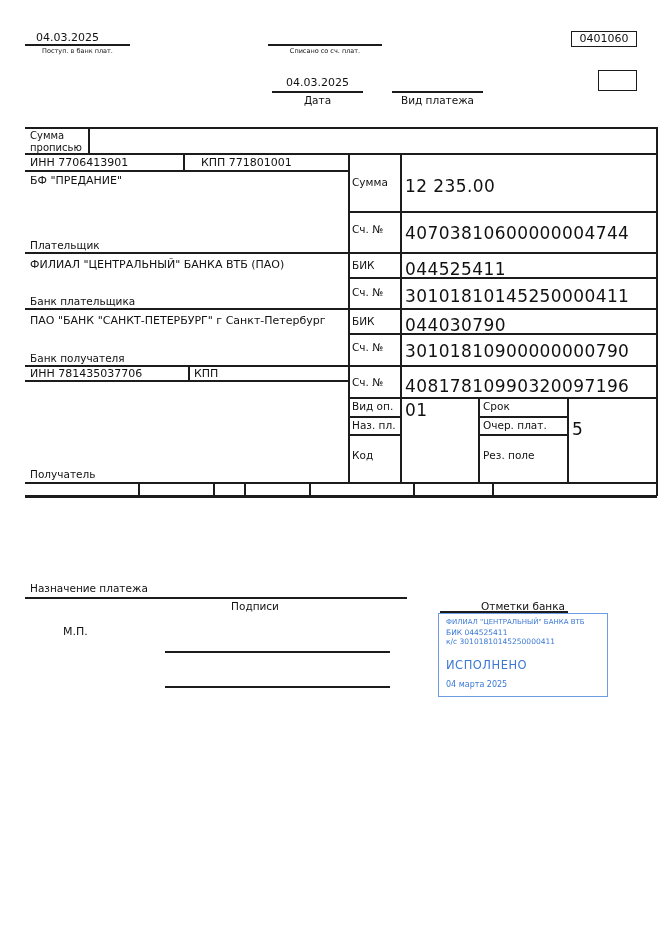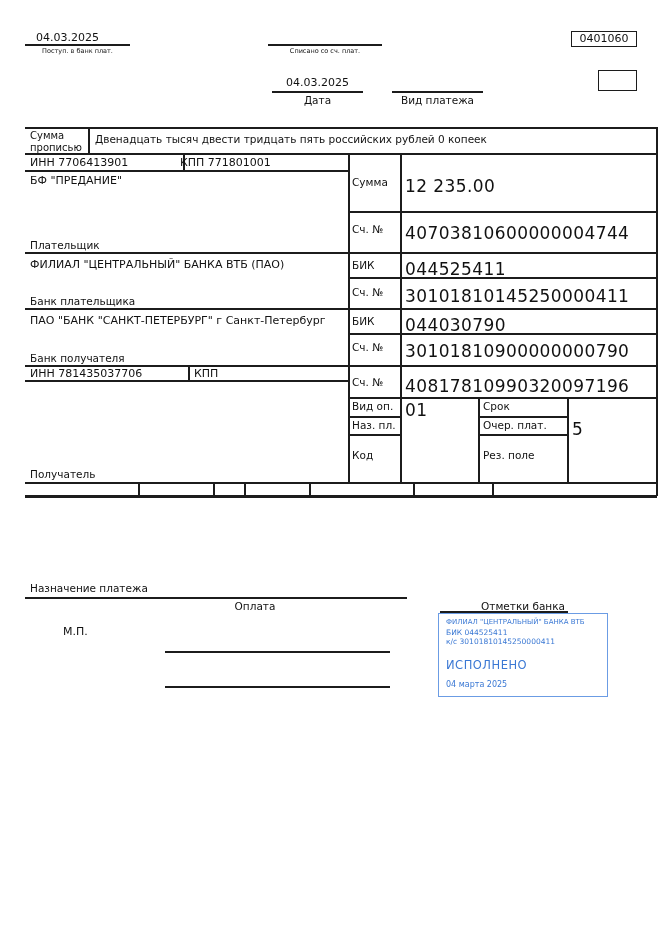--- a/index.html
+++ b/index.html
@@ -44,26 +44,25 @@
   <div class="abs t ctr" style="left:272px;top:76px;width:91px;">04.03.2025</div>
   <div class="hl" style="left:272px;top:91px;width:91px;"></div>
   <div class="abs tm ctr" style="left:272px;top:94px;width:91px;">Дата</div>
   <div class="hl" style="left:392px;top:91px;width:91px;"></div>
   <div class="abs tm ctr" style="left:392px;top:94px;width:91px;">Вид платежа</div>
   <div class="box" style="left:598px;top:70px;width:39px;height:21px;"></div>
 
   <div class="hl" style="left:25px;top:127px;width:632px;"></div>
   <div class="abs wrap" style="left:30px;top:130px;width:54px;">Сумма прописью</div>
   <div class="vl" style="left:88px;top:127px;height:27px;"></div>
-  <div class="abs tm" style="left:95px;top:133px;">Двенадцать тысяч двести тридцать пять российских рублей 0 копеек</div>
   <div class="hl" style="left:25px;top:153px;width:632px;height:2px;"></div>
 
   <div class="abs t" style="left:30px;top:156px;">ИНН 7706413901</div>
   <div class="vl" style="left:183px;top:154px;height:16px;"></div>
-  <div class="abs t" style="left:180px;top:156px;">КПП 771801001</div>
+  <div class="abs t" style="left:201px;top:156px;">КПП 771801001</div>
   <div class="hl" style="left:25px;top:170px;width:323px;"></div>
 
   <div class="abs t" style="left:30px;top:174px;">БФ "ПРЕДАНИЕ"</div>
   <div class="abs tm" style="left:30px;top:239px;">Плательщик</div>
   <div class="hl" style="left:25px;top:252px;width:632px;"></div>
 
   <div class="abs t" style="left:30px;top:258px;">ФИЛИАЛ "ЦЕНТРАЛЬНЫЙ" БАНКА ВТБ (ПАО)</div>
   <div class="abs tm" style="left:30px;top:295px;">Банк плательщика</div>
   <div class="hl" style="left:25px;top:308px;width:632px;height:2px;"></div>
 
@@ -130,21 +129,21 @@
   <div class="vl" style="left:213px;top:482px;height:14px;"></div>
   <div class="vl" style="left:244px;top:482px;height:14px;"></div>
   <div class="vl" style="left:309px;top:482px;height:14px;"></div>
   <div class="vl" style="left:413px;top:482px;height:14px;"></div>
   <div class="vl" style="left:492px;top:482px;height:14px;"></div>
   <div class="hl2" style="left:25px;top:495px;width:632px;"></div>
 
   <div class="abs tm" style="left:30px;top:582px;">Назначение платежа</div>
   <div class="hl" style="left:25px;top:597px;width:382px;"></div>
 
-  <div class="abs tm ctr" style="left:160px;top:600px;width:190px;">Оплата</div>
+  <div class="abs tm ctr" style="left:160px;top:600px;width:190px;">Подписи</div>
   <div class="abs tm ctr" style="left:440px;top:600px;width:166px;">Отметки банка</div>
   <div class="hl" style="left:440px;top:611px;width:128px;"></div>
 
   <div class="abs t" style="left:63px;top:625px;">М.П.</div>
   <div class="hl" style="left:165px;top:651px;width:225px;"></div>
   <div class="hl" style="left:165px;top:686px;width:225px;"></div>
 
   <div class="stamp">
     <div class="s1">ФИЛИАЛ "ЦЕНТРАЛЬНЫЙ" БАНКА ВТБ</div>
     <div class="s2">БИК 044525411</div>

